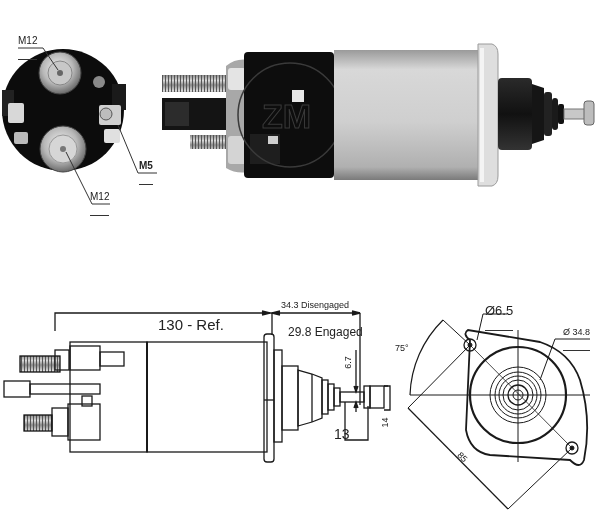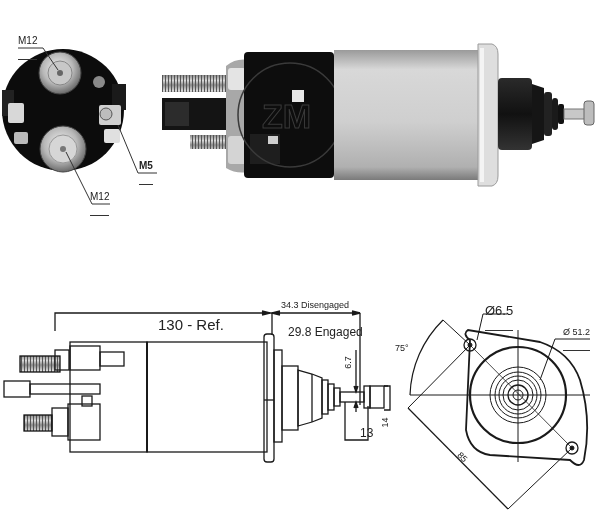--- a/index.html
+++ b/index.html
@@ -193,19 +193,19 @@
 </div>
 
 <div class="lbl ul" style="left:18px;top:36px;">M12</div>
 <div class="lbl ul" style="left:139px;top:161px;font-weight:bold;">M5</div>
 <div class="lbl ul" style="left:90px;top:192px;">M12</div>
 
 <div class="lbl" style="left:158px;top:301px;font-size:15px;margin-top:16px;">130 - Ref.</div>
 <div class="lbl" style="left:281px;top:301px;font-size:9px;">34.3 Disengaged</div>
 <div class="lbl" style="left:288px;top:326px;font-size:12px;">29.8 Engaged</div>
 <div class="lbl" style="left:342px;top:358px;font-size:9px;transform:rotate(-90deg);">6.7</div>
-<div class="lbl" style="left:360px;top:427px;font-size:12px;">13</div>
+<div class="lbl" style="left:334px;top:427px;font-size:14px;">13</div>
 <div class="lbl" style="left:380px;top:418px;font-size:9px;transform:rotate(-90deg);">14</div>
 
 <div class="lbl ul" style="left:485px;top:304px;font-size:13px;">Ø6.5</div>
-<div class="lbl ul" style="left:563px;top:328px;font-size:9px;">Ø 51.2</div>
+<div class="lbl ul" style="left:563px;top:328px;font-size:9px;">Ø 34.8</div>
 <div class="lbl" style="left:395px;top:344px;font-size:9px;">75°</div>
 <div class="lbl" style="left:457px;top:453px;font-size:9px;transform:rotate(45deg);">85</div>
 
 </body></html>

